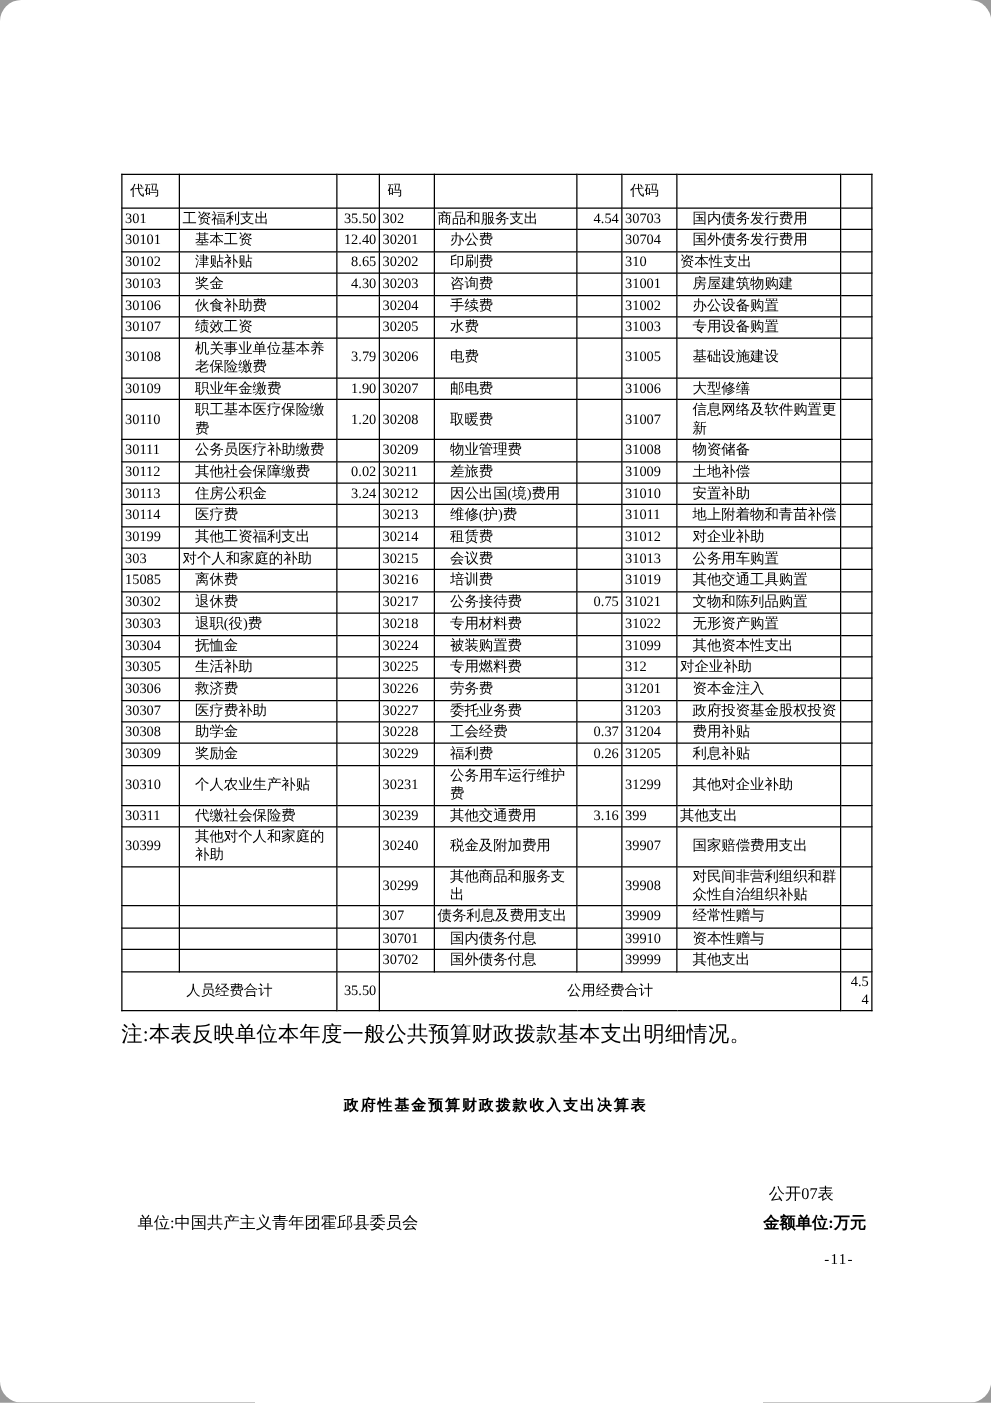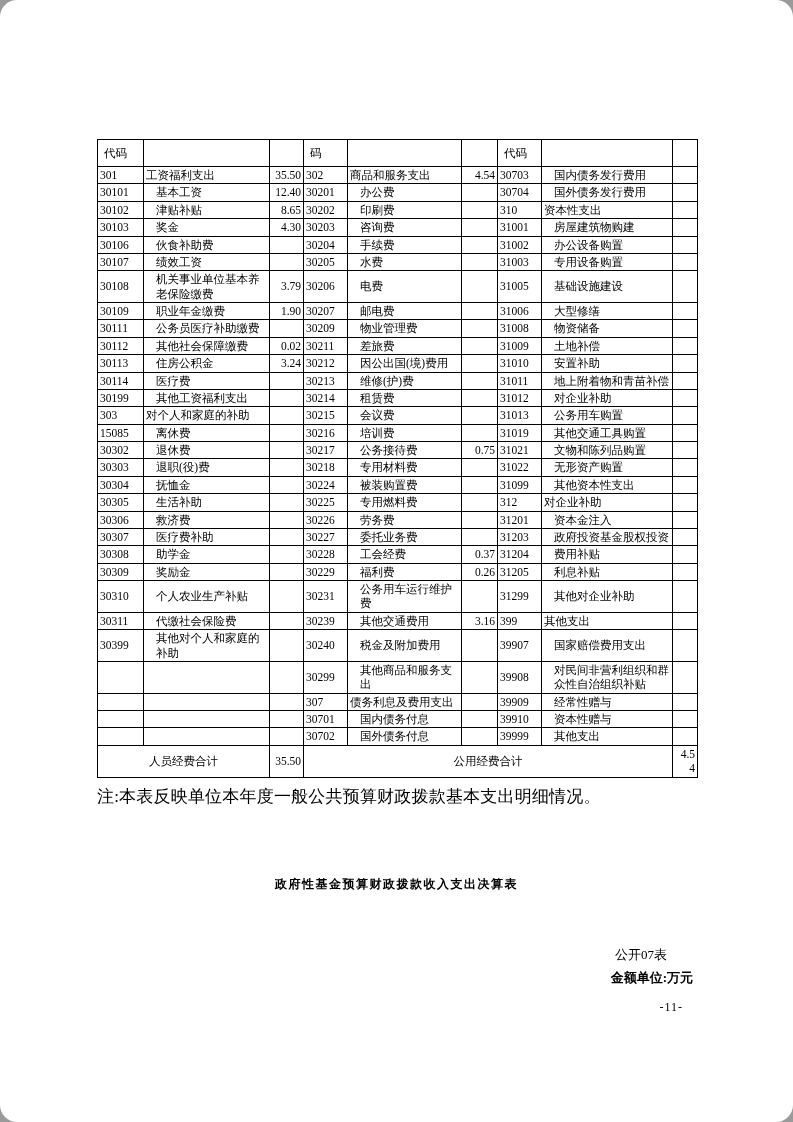--- a/index.html
+++ b/index.html
@@ -172,20 +172,31 @@
             <td class="name sub">职业年金缴费</td>
             <td class="amount">1.90</td>
             <td class="code">30207</td>
             <td class="name sub">邮电费</td>
             <td class="amount"></td>
             <td class="code">31006</td>
             <td class="name sub">大型修缮</td>
             <td class="amount"></td>
           </tr>
           <tr>
+            <td class="code">30110</td>
+            <td class="name sub">职工基本医疗保险缴费</td>
+            <td class="amount">1.20</td>
+            <td class="code">30208</td>
+            <td class="name sub">取暖费</td>
+            <td class="amount"></td>
+            <td class="code">31007</td>
+            <td class="name sub">信息网络及软件购置更新</td>
+            <td class="amount"></td>
+          </tr>
+          <tr>
             <td class="code">30111</td>
             <td class="name sub">公务员医疗补助缴费</td>
             <td class="amount"></td>
             <td class="code">30209</td>
             <td class="name sub">物业管理费</td>
             <td class="amount"></td>
             <td class="code">31008</td>
             <td class="name sub">物资储备</td>
             <td class="amount"></td>
           </tr>
@@ -426,16 +437,17 @@
             <td class="total-label" colspan="5">公用经费合计</td>
             <td class="amount" colspan="1">4.54</td>
           </tr>
         </tbody>
     </table>
     <div class="note">注:本表反映单位本年度一般公共预算财政拨款基本支出明细情况。</div>
   </div>
 
   <div class="title">政府性基金预算财政拨款收入支出决算表</div>
   <div class="pubno">公开07表</div>
+  <div class="meta-left">单位:中国共产主义青年团霍邱县委员会</div>
   <div class="meta-right">金额单位:万元</div>
   <div class="pagenum">-11-</div>
 
 </div>
 
 </body></html>

